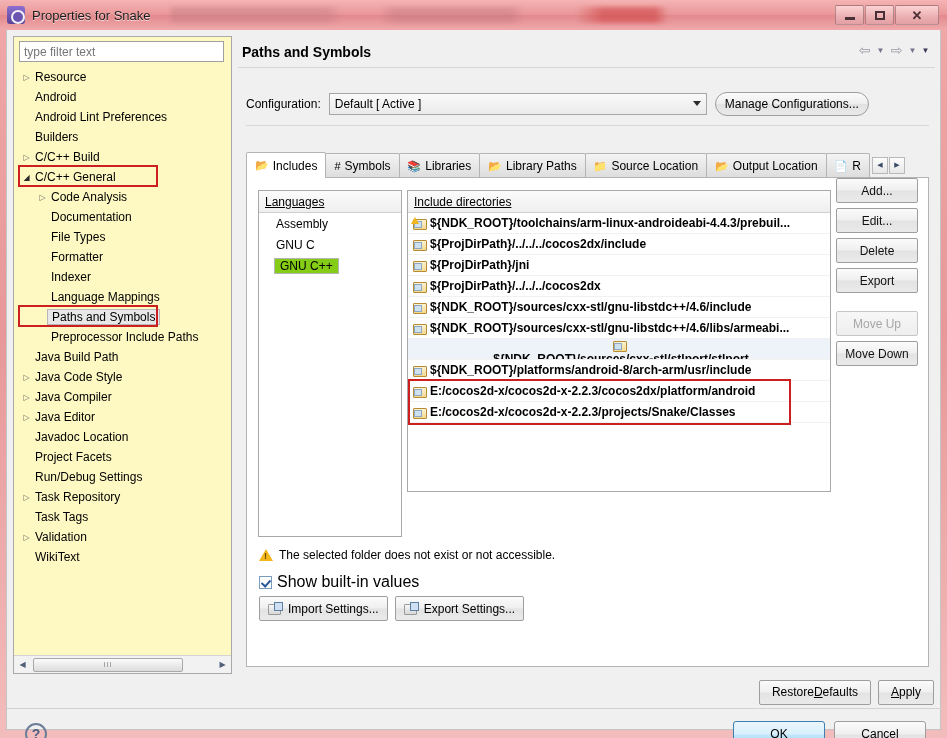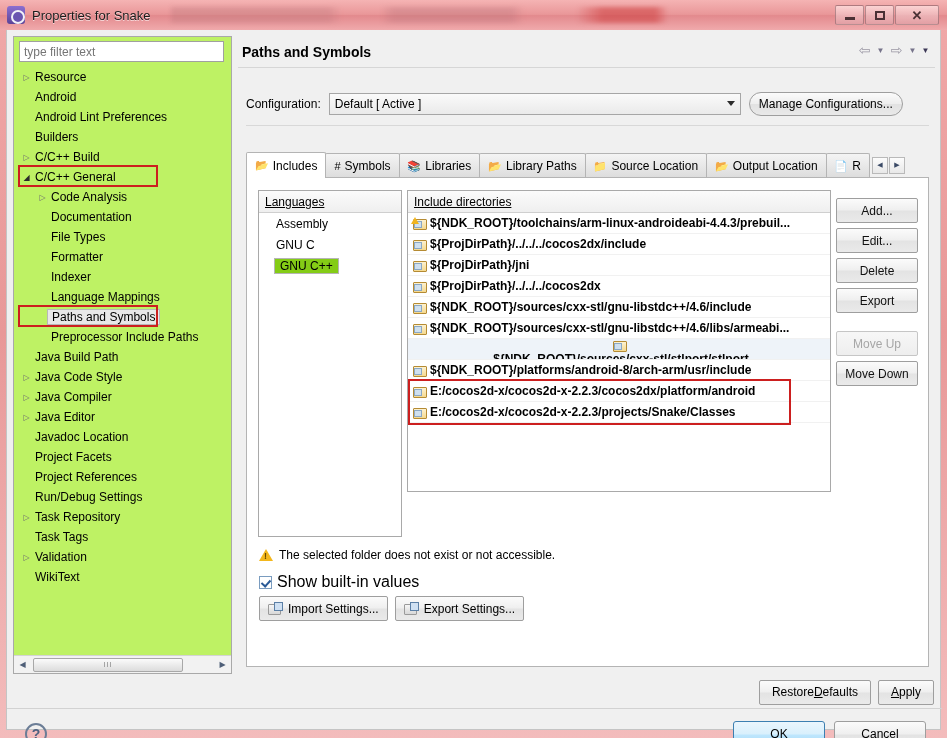--- a/index.html
+++ b/index.html
@@ -75,21 +75,21 @@
     position: absolute; left: 6px; top: 30px;
     width: 935px; height: 700px;
     background: #f0f0f0;
     border: 1px solid #c4c4c4;
     border-top: none;
   }
   
   #tree-panel {
     position: absolute; left: 6px; top: 6px;
     width: 219px; height: 638px;
-    background: #bef264;
+    background: #fef9c3;
     border: 1px solid #a9a9a9;
     overflow: hidden;
     padding-left: 48px;
   }
   #filter-box {
     position: absolute; left: 5px; top: 4px; width: 205px; height: 21px;
     border: 1px solid #a0a0a0; background: #fff;
     font-size: 12px; color: #8a8a8a;
     padding: 2px 4px; line-height: 16px;
     font-family: "Liberation Sans", sans-serif;
@@ -172,21 +172,21 @@
     position: absolute; left: 8px; top: 40px; width: 683px; height: 50px;
     border: 1px solid #d8d8d8; border-left: none; border-right: none;
     border-top: none;
   }
   #config-row {
     position: absolute; left: 8px; top: 56px;
     display: flex; align-items: center; width: 683px;
   }
   #config-label { font-size: 12px; margin-right: 8px; }
   #config-select {
-    width: 412px; height: 22px;
+    width: 378px; height: 22px;
     border: 1px solid #a6a6a6;
     background: linear-gradient(to bottom, #fafafa, #eaeaea);
     display: flex; align-items: center;
     padding-left: 5px; font-size: 12px; position: relative;
   }
   #config-arrow {
     position: absolute; right: 5px; top: 7px;
     width: 0; height: 0; border-left: 4px solid transparent;
     border-right: 4px solid transparent; border-top: 5px solid #2c2c2c;
   }
@@ -275,21 +275,21 @@
     width: 6px; height: 5px; background: #cfe0ef;
     border: 1px solid #8ba8c4;
   }
   .folder-ico.warn .warnbadge {
     position: absolute; left: -1px; top: 0px; z-index: 2;
     width: 0; height: 0;
     border-left: 4px solid transparent; border-right: 4px solid transparent;
     border-bottom: 7px solid #f0b41e;
   }
   #side-buttons {
-    position: absolute; right: 10px; top: 20px; width: 82px;
+    position: absolute; right: 10px; top: 0; width: 82px;
   }
   .sbtn {
     width: 82px; height: 25px; margin-bottom: 5px;
     border: 1px solid #9e9e9e; border-radius: 2px;
     background: linear-gradient(to bottom, #fbfbfb 0%, #efefef 48%, #e3e3e3 52%, #eaeaea 100%);
     display: flex; align-items: center; justify-content: center;
     font-size: 12px; color: #111;
   }
   .sbtn.gap { margin-top: 18px; }
   .sbtn.disabled { color: #a6a6a6; background: linear-gradient(to bottom,#f7f7f7,#eeeeee); border-color: #c6c6c6; }
@@ -484,24 +484,20 @@
             <div class="arrow">▷</div>
             <span class="tlabel">Java Editor</span>
           </div>
           <div class="tnode depth0">
             <div class="arrow">&nbsp;</div>
             <span class="tlabel">Javadoc Location</span>
           </div>
           <div class="tnode depth0">
             <div class="arrow">&nbsp;</div>
             <span class="tlabel">Project Facets</span>
-          </div>
-          <div class="tnode depth0">
-            <div class="arrow">&nbsp;</div>
-            <span class="tlabel">Project References</span>
           </div>
           <div class="tnode depth0">
             <div class="arrow">&nbsp;</div>
             <span class="tlabel">Run/Debug Settings</span>
           </div>
           <div class="tnode depth0">
             <div class="arrow">▷</div>
             <span class="tlabel">Task Repository</span>
           </div>
           <div class="tnode depth0">

